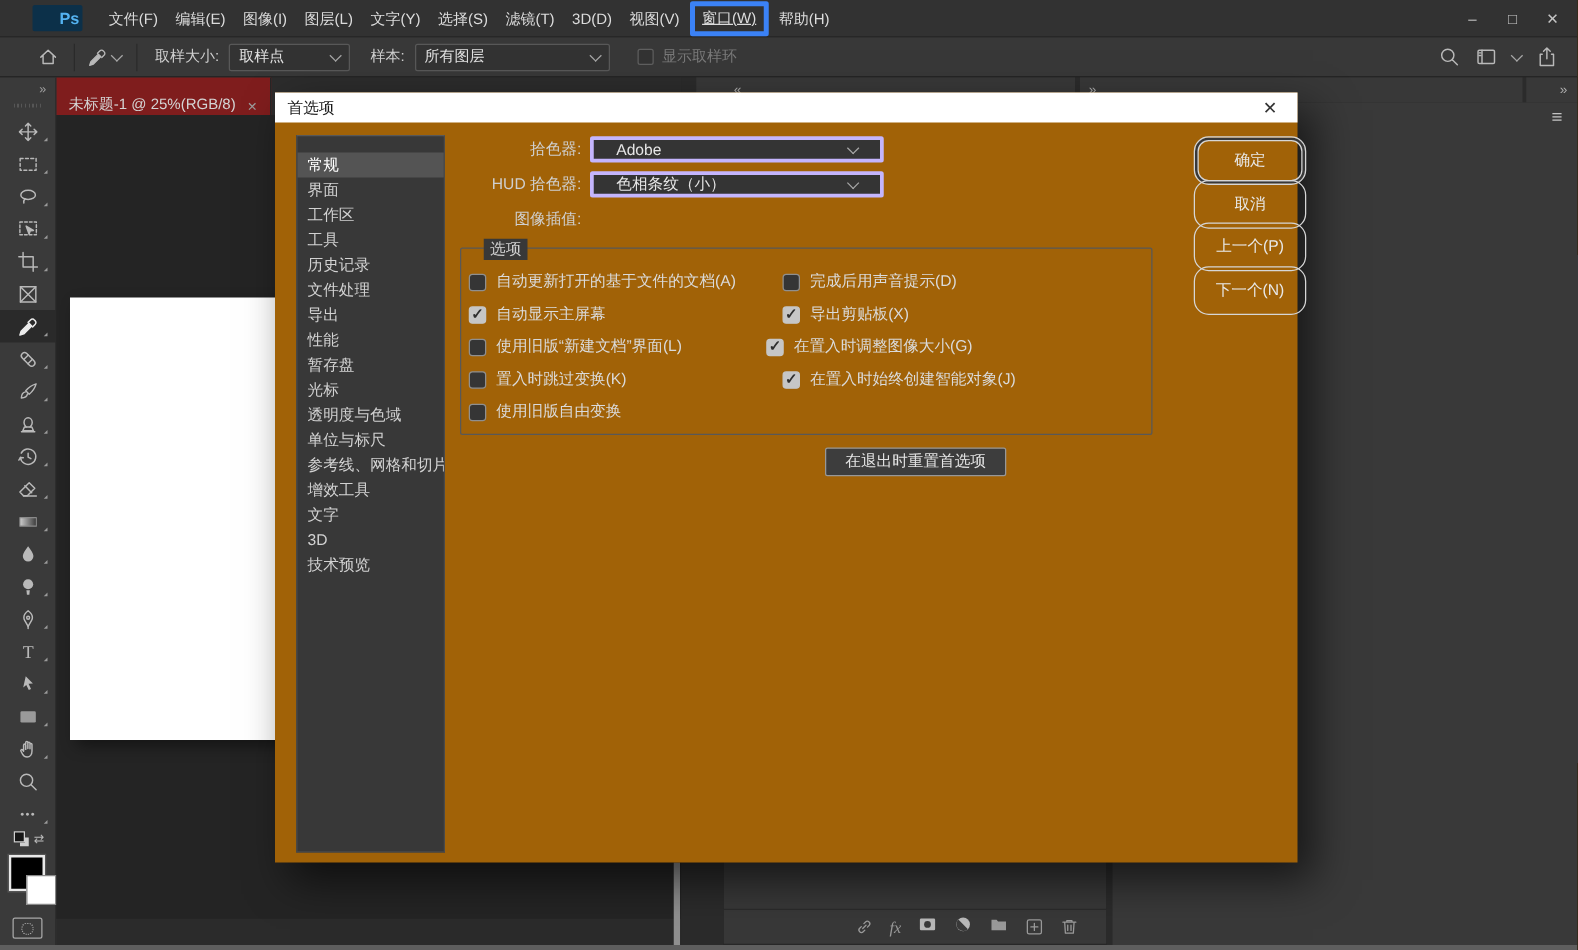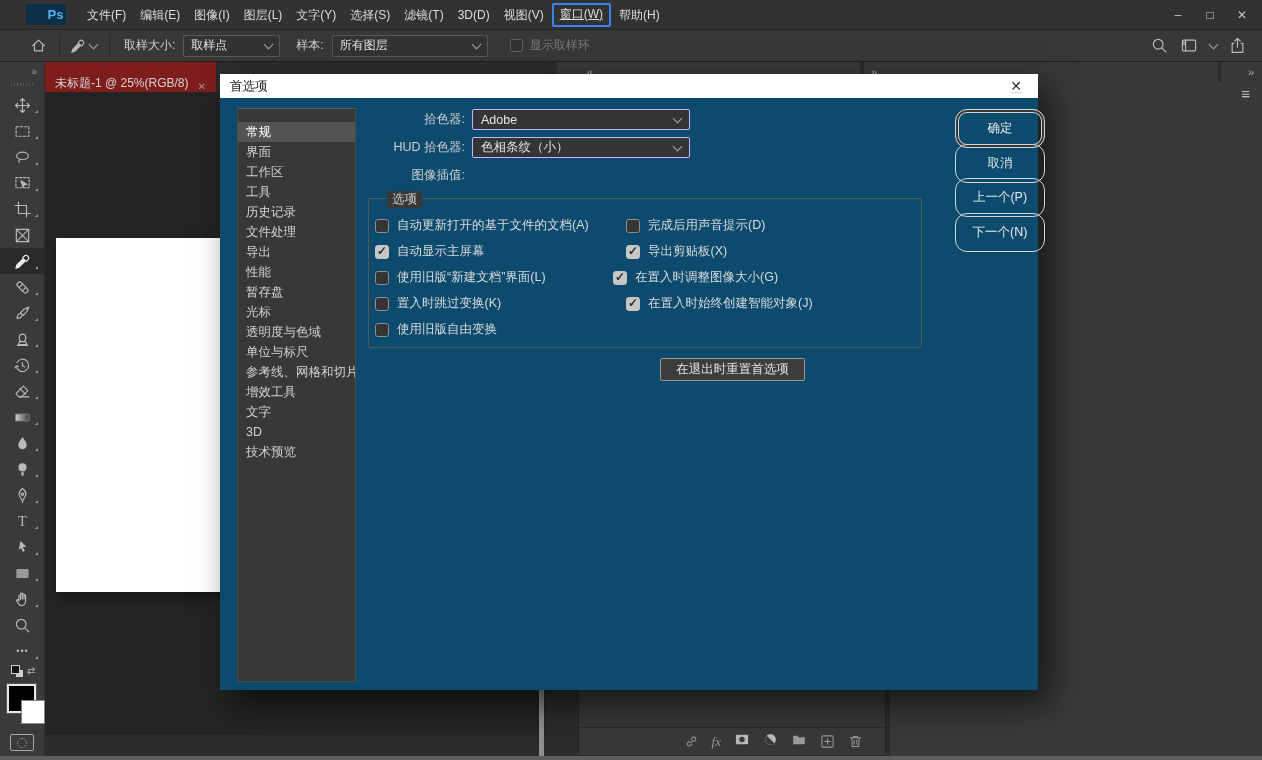--- a/index.html
+++ b/index.html
@@ -6,21 +6,21 @@
   .app{position:relative;width:1262px;height:760px;overflow:hidden;background:#2b2b2b;
        font-family:"Liberation Sans",sans-serif;color:#d6d6d6;user-select:none;}
 
   
   .menubar{position:absolute;left:0;top:0;width:1262px;height:30px;background:#323232;
            border-bottom:1px solid #242424;display:flex;align-items:center;box-sizing:border-box;}
   .ps-logo{width:21px;height:21px;margin-left:26px;background:#0c3049;color:#54b3f2;font-weight:bold;
            font-size:13px;display:flex;align-items:center;justify-content:center;border-radius:2px;flex:0 0 auto;padding-left:19px;}
   .menus{display:flex;align-items:center;margin-left:14px;}
   .menu-item{padding:0 6px;margin:0 1px;font-size:12px;color:#dcdcdc;height:20px;line-height:20px;white-space:nowrap;}
-  .menu-item.active{border:2px solid #3b82f6;border-radius:2px;line-height:18px;text-decoration:underline;}
+  .menu-item.active{border:4px solid #3b82f6;border-radius:2px;line-height:18px;text-decoration:underline;}
   .win-controls{margin-left:auto;display:flex;margin-right:4px;}
   .win-btn{width:32px;height:26px;display:flex;align-items:center;justify-content:center;color:#c6c6c6;font-size:12px;}
 
   
   .optionsbar{position:absolute;left:0;top:30px;width:1262px;height:32px;background:#383838;
               border-bottom:1px solid #1f1f1f;display:flex;align-items:center;box-sizing:border-box;}
   .vsep{width:1px;height:22px;background:#2a2a2a;}
   .opt-label{font-size:12px;color:#cfcfcf;white-space:nowrap;}
   .opt-select{height:22px;background:#333333;border:1px solid #585858;border-radius:2px;display:flex;
               align-items:center;justify-content:space-between;padding:0 7px;font-size:12px;color:#e2e2e2;box-sizing:border-box;}
@@ -77,33 +77,33 @@
   .bar-2{left:319px;width:354px;padding-left:7px;box-sizing:border-box;}
   .bar-right{left:676px;width:41px;justify-content:flex-end;padding-right:8px;box-sizing:border-box;}
   .layers-panel{position:absolute;left:33px;top:20px;width:308px;height:674px;background:#383838;border:1px solid #272727;box-sizing:border-box;}
   .layers-bottom{position:absolute;left:0;bottom:0;width:100%;height:28px;border-top:1px solid #2a2a2a;
                  display:flex;align-items:center;justify-content:flex-end;gap:13px;padding-right:22px;box-sizing:border-box;}
   .lp-fx{font-style:italic;font-family:"Liberation Serif",serif;font-size:13px;color:#9a9a9a;line-height:1;}
   .dock-right{position:absolute;left:345px;top:20px;width:372px;height:674px;background:#393939;}
   .dock-menu{position:absolute;right:12px;top:4px;color:#c2c2c2;font-size:15px;line-height:1;}
 
   
-  .dialog{position:absolute;left:220px;top:74px;width:818px;height:616px;background:#0c4a6e;z-index:30;
-          box-shadow:12px 14px 32px rgba(0,0,0,.6);text-decoration:underline;}
+  .dialog{position:absolute;left:220px;top:74px;width:818px;height:616px;background:#a16207;z-index:30;
+          box-shadow:12px 14px 32px rgba(0,0,0,.6);}
   .dlg-title{height:24px;background:#ffffff;color:#1a1a1a;font-size:12.5px;display:flex;align-items:center;padding:0 10px;}
   .dlg-close{margin-left:auto;color:#333;font-size:14px;padding-right:6px;}
   .dlg-body{position:absolute;left:0;top:24px;width:818px;height:592px;}
   .dlg-sidebar{position:absolute;left:17px;top:10px;width:119px;height:574px;border:1px solid #4a4a4a;
                border-top-color:#585858;background:#383838;box-sizing:border-box;padding-top:13px;}
   .side-item{height:20px;line-height:20px;padding-left:8px;font-size:12.5px;color:#d2d2d2;white-space:nowrap;overflow:hidden;}
   .side-item.selected{background:#545454;color:#ffffff;}
   .frow{position:absolute;left:145px;height:21px;display:flex;align-items:center;}
   .f-label{width:100px;text-align:right;margin-right:7px;font-size:12.5px;color:#cfcfcf;white-space:nowrap;}
-  .dlg-select{width:218px;height:21px;background:#343434;border:1px solid #c4b5fd;border-radius:2px;display:flex;
-              align-items:center;justify-content:space-between;padding:0 8px;font-size:12.5px;color:#e6e6e6;box-sizing:border-box;}
+  .dlg-select{width:235px;height:21px;background:#343434;border:3px solid #c4b5fd;border-radius:2px;display:flex;
+              align-items:center;justify-content:space-between;padding:0 18px;font-size:12.5px;color:#e6e6e6;box-sizing:border-box;}
   .fieldset{position:absolute;left:148px;top:100px;width:552px;height:148px;border:1px solid #585858;border-radius:2px;}
   .legend{position:absolute;left:18px;top:-8px;background:#383838;padding:0 5px;font-size:12.5px;color:#d0d0d0;}
   .cbrow{position:absolute;display:flex;align-items:center;gap:8px;font-size:12.5px;color:#dadada;white-space:nowrap;}
   .cb{width:14px;height:14px;border:1px solid #8f8f8f;border-radius:3px;background:#353535;box-sizing:border-box;position:relative;flex:0 0 auto;}
   .cb.checked{background:#c6c6c6;border-color:#c6c6c6;}
   .cb.checked::after{content:"✓";position:absolute;left:1px;top:-2px;font-size:12px;font-weight:bold;color:#2e2e2e;}
   .dlg-btn{position:absolute;height:23px;border:1px solid #979797;border-radius:2px;background:#3d3d3d;color:#e4e4e4;
            font-size:12.5px;display:flex;align-items:center;justify-content:center;box-sizing:border-box;white-space:nowrap;}
   .pill{position:absolute;left:735px;width:90px;height:39px;border:1px solid #d6d6d6;border-radius:12px;display:flex;
         align-items:center;justify-content:center;font-size:12.5px;color:#e8e8e8;box-sizing:border-box;white-space:nowrap;}

